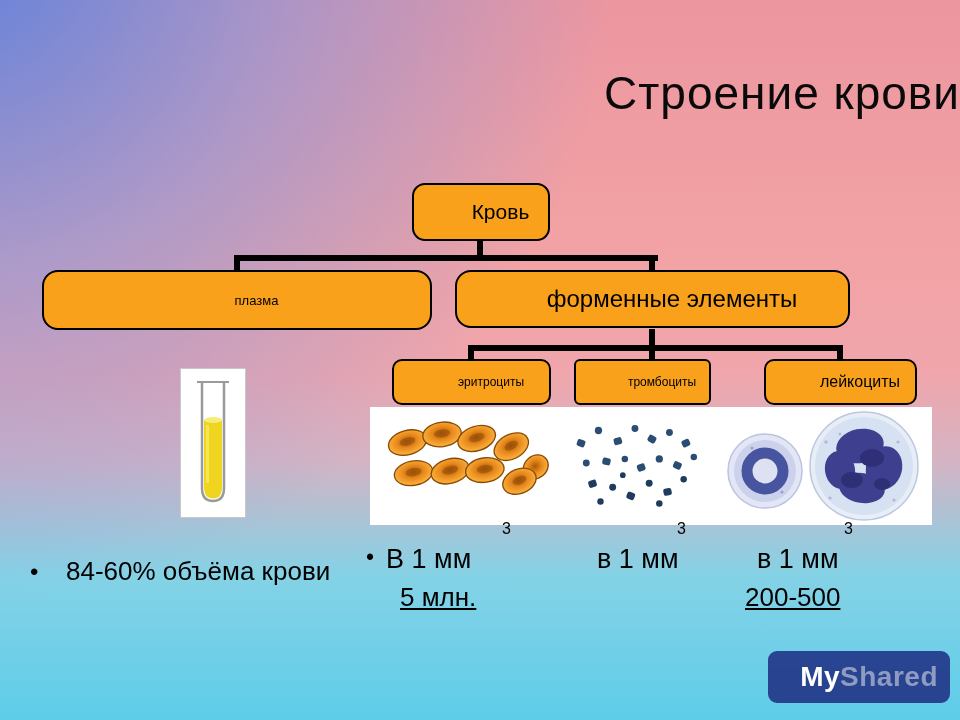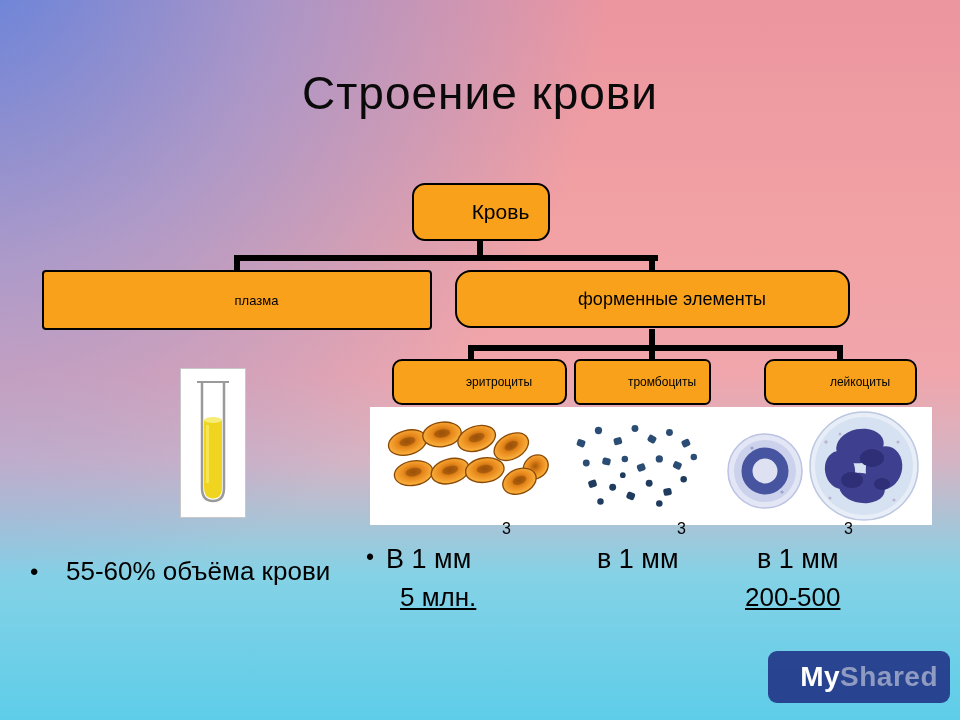--- a/index.html
+++ b/index.html
@@ -8,33 +8,33 @@
     width:960px;height:720px;
     overflow:hidden;
     font-family:"Liberation Sans", sans-serif;
     color:#000;
     background:
       radial-gradient(circle at -5% -8%, rgba(88,128,224,0.95) 0%, rgba(118,148,230,0.55) 26%, rgba(150,160,230,0) 52%),
       linear-gradient(to bottom, #ec96a0 0%, #f2a2a4 34%, #f0a6ac 52%, #d4b4c4 64%, #84d2e6 80%, #5ecde9 100%);
   }
   .title{
     position:absolute;left:0;right:0;top:66px;
-    text-align:center;font-size:46px;letter-spacing:1px;color:#0a0a0a;
+    text-align:right;font-size:46px;letter-spacing:1px;color:#0a0a0a;
   }
   .node{
     position:absolute;background:#F9A11B;border:2px solid #000;
     display:flex;align-items:center;justify-content:center;
     text-align:center;color:#000;box-sizing:border-box;padding-left:39px;
   }
   .n-blood {left:412px;top:183px;width:138px;height:58px;border-radius:13px;font-size:21px;}
-  .n-plasma{left:42px; top:270px;width:390px;height:60px;border-radius:4px;font-size:13px;}
-  .n-formed{left:455px;top:270px;width:395px;height:58px;border-radius:16px;font-size:18px;}
-  .n-ery   {left:392px;top:359px;width:175px;height:46px;border-radius:10px;font-size:12px;}
+  .n-plasma{left:42px; top:270px;width:390px;height:60px;border-radius:16px;font-size:13px;}
+  .n-formed{left:455px;top:270px;width:395px;height:58px;border-radius:16px;font-size:24px;}
+  .n-ery   {left:392px;top:359px;width:159px;height:46px;border-radius:10px;font-size:12px;}
   .n-thr   {left:574px;top:359px;width:137px;height:46px;border-radius:6px;font-size:12px;}
-  .n-leu   {left:764px;top:359px;width:153px;height:46px;border-radius:10px;font-size:12px;}
+  .n-leu   {left:764px;top:359px;width:153px;height:46px;border-radius:10px;font-size:16px;}
   .conn{position:absolute;background:#000;}
   .cell-panel{position:absolute;left:370px;top:407px;width:562px;height:118px;background:#fff;}
   .img{position:absolute;}
   .img svg{display:block;width:100%;height:100%;}
   .img-rbc{left:383px;top:414px;width:168px;height:102px;}
   .img-plt{left:566px;top:414px;width:142px;height:102px;}
   .img-wbc{left:722px;top:408px;width:208px;height:116px;}
   .tube-card{position:absolute;left:180px;top:368px;width:66px;height:150px;}
   .tube-card svg{display:block;width:100%;height:100%;}
   .plasma-note{
@@ -207,21 +207,21 @@
         <circle cx="118" cy="26" r="1.5"></circle>
         <circle cx="176" cy="34" r="1.6"></circle>
         <circle cx="108" cy="90" r="1.6"></circle>
         <circle cx="172" cy="92" r="1.6"></circle>
       </g>
     </svg>
   </div>
 
   <div class="plasma-note">
     <span class="bullet">•</span>
-    <span>55-60% объёма крови</span>
+    <span>84-60% объёма крови</span>
   </div>
 
   <div class="stat-col col1">
     <div class="stat-sup">3</div>
     <div class="stat-unit">
       <span class="bullet2">•</span>
       <span>В 1 мм</span>
     </div>
     <div class="stat-line l1">5 млн.</div>
   </div>

